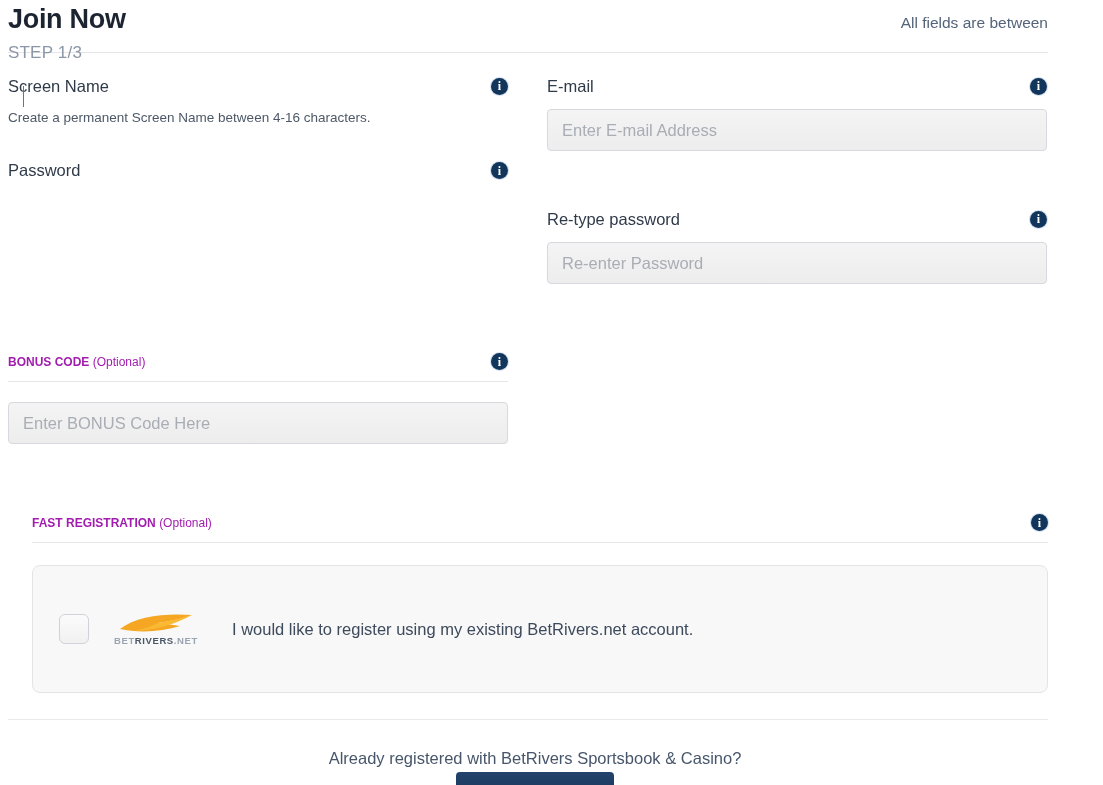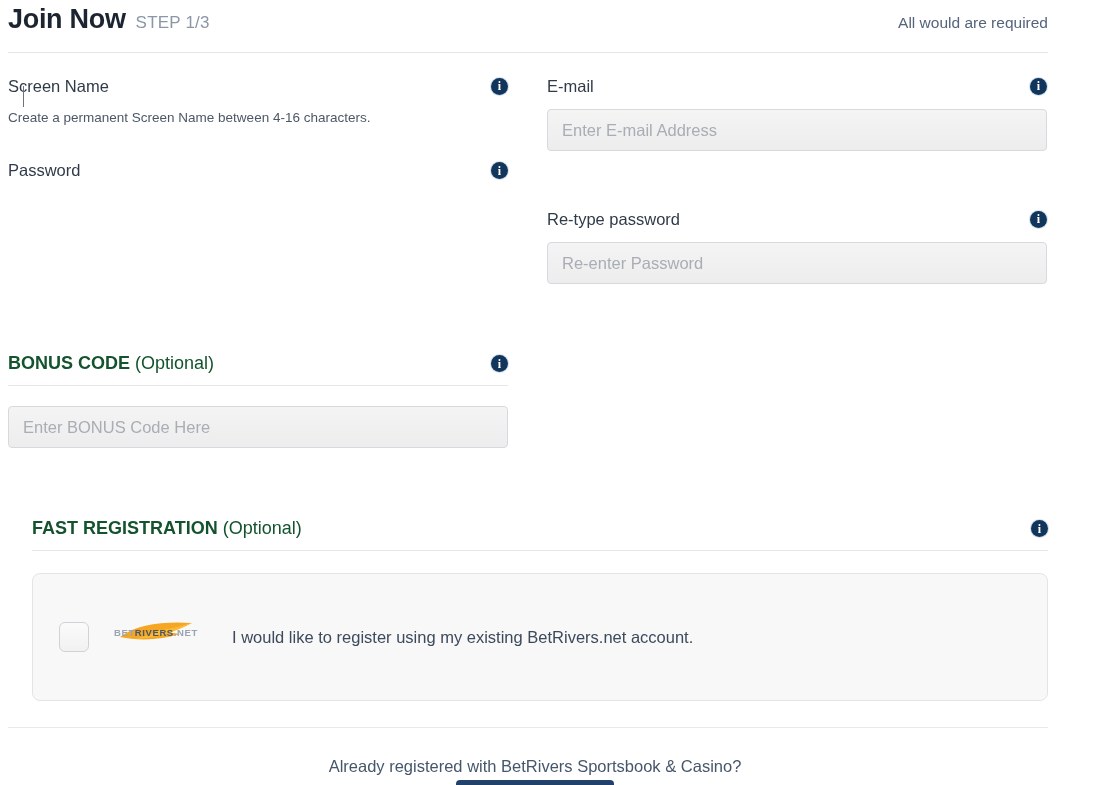--- a/index.html
+++ b/index.html
@@ -25,22 +25,23 @@
   
   .header {
     display: flex;
     align-items: baseline;
     justify-content: space-between;
     padding-top: 6px;
     height: 40px;
   }
   .header-left {
     display: flex;
-    align-items: flex-end;
+    align-items: flex-start;
     gap: 10px;
+    flex-direction: column;
   }
   .join-title {
     font-size: 27px;
     font-weight: bold;
     color: #1b2430;
     letter-spacing: -0.3px;
     line-height: 1;
   }
   .step-label {
     font-size: 17px;
@@ -135,22 +136,22 @@
   
   .section {
     margin-top: 0;
   }
   .section-head-row {
     display: flex;
     align-items: center;
     justify-content: space-between;
   }
   .section-title {
-    font-size: 18px;
-    color: #14532d;
+    font-size: 12px;
+    color: #a21caf;
   }
   .section-title b { font-weight: bold; }
   .section-title span.opt { font-weight: normal; }
   .section-rule {
     border: 0;
     border-top: 1px solid #e4e6e9;
     margin: 11px 0 0 0;
   }
 
   
@@ -178,21 +179,21 @@
   .brand-logo {
     width: 100px;
     height: 34px;
     margin-left: 25px;
     flex: none;
     position: relative;
   }
   .brand-wordmark {
     position: absolute;
     left: 0;
-    bottom: 16px;
+    bottom: 0;
     font-size: 9.5px;
     letter-spacing: 0.6px;
     font-weight: bold;
     white-space: nowrap;
   }
   .wm-bet  { color: #9aa4b2; }
   .wm-riv  { color: #4a5668; }
   .wm-net  { color: #9aa4b2; font-weight: bold; }
   .fastreg-text {
     margin-left: 18px;
@@ -238,21 +239,21 @@
 </head>
 <body>
 
 <div class="page">
 
   <div class="header">
     <div class="header-left">
       <div class="join-title">Join Now</div>
       <div class="step-label">STEP 1/3</div>
     </div>
-    <div class="all-required">All would are required</div>
+    <div class="all-required">All fields are between</div>
   </div>
   <hr class="hr">
 
   <div class="grid">
 
     <div class="col">
 
       <div class="field">
         <div class="field-label-row">
           <span class="field-label">Screen Name</span>

